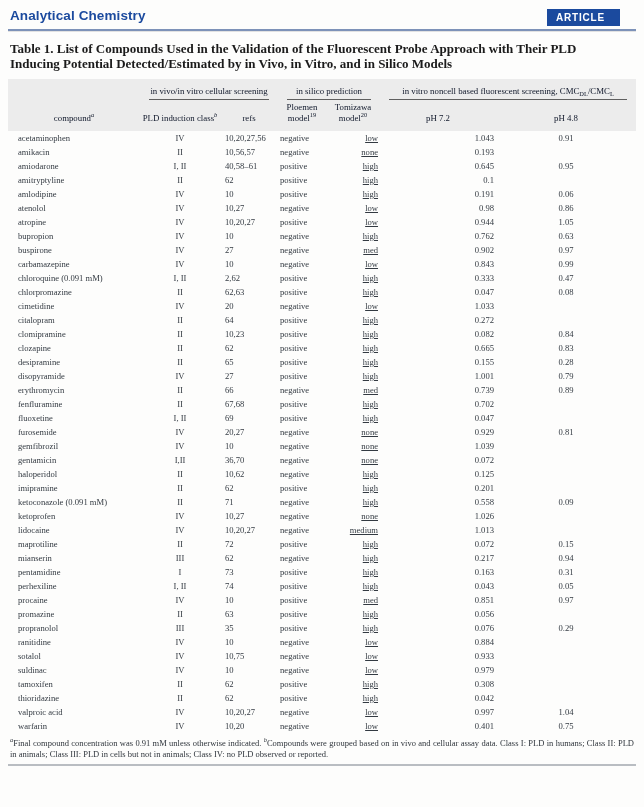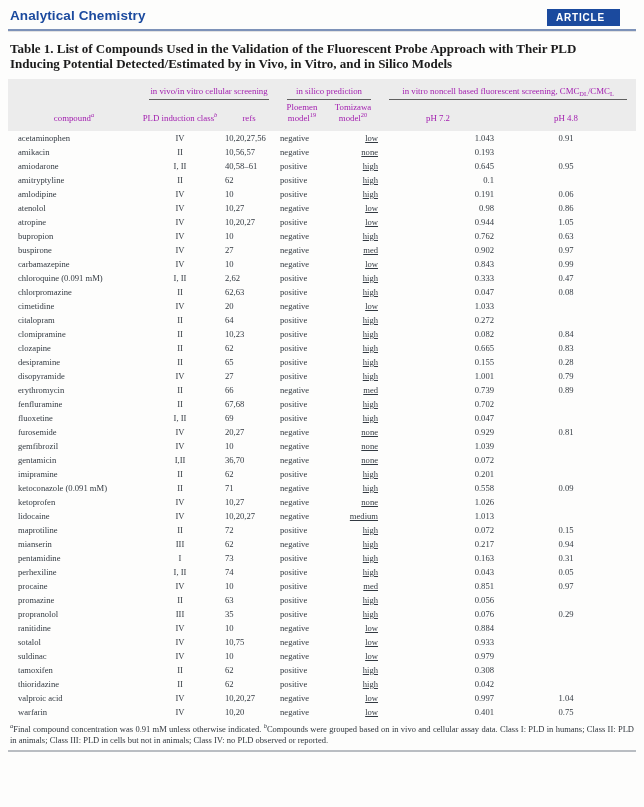--- a/index.html
+++ b/index.html
@@ -19,21 +19,21 @@
     font-family: "Liberation Sans", sans-serif; font-weight: bold;
     font-size: 10px; letter-spacing: 0.8px; color: #ffffff; background: #1b4a9e;
     padding: 3px 15px 3px 9px; margin-right: 16px; margin-top: 1px;
   }
   .head-rule { height: 2px; background: #7d92b8; box-shadow: 0 1px 0 #e2e2e2; margin: 0 0 0 0; }
   .table-title {
     font-weight: bold; font-size: 13px; line-height: 15px; color: #1b1b1b;
     margin: 10px 2px 8px 2px; max-width: 598px;
   }
   table { border-collapse: collapse; table-layout: fixed; width: 628px; margin: 0 auto; }
-  thead th { background: #ececec; font-weight: normal; color: #a21caf; }
+  thead th { background: #ececec; font-weight: normal; color: #0f172a; }
   .group-row th { vertical-align: top; padding: 7px 0 0 0; }
   .grp {
     font-size: 8.8px; text-align: center; margin: 0 9px; padding-bottom: 3px;
     border-bottom: 1px solid #5f5f5f; white-space: nowrap;
   }
   .cols-row th {
     font-size: 8.8px; text-align: center; vertical-align: bottom;
     padding: 2px 1px 7px 1px; line-height: 11px;
   }
   sup { font-size: 6.4px; line-height: 0; }
@@ -310,20 +310,29 @@
         <tr>
           <td class="td-name">gentamicin</td>
           <td class="td-cls">I,II</td>
           <td class="td-refs">36,70</td>
           <td class="td-ploemen">negative</td>
           <td class="td-tomizawa">none</td>
           <td class="td-ph72">0.072</td>
           <td class="td-ph48"></td>
         </tr>
         <tr>
+          <td class="td-name">haloperidol</td>
+          <td class="td-cls">II</td>
+          <td class="td-refs">10,62</td>
+          <td class="td-ploemen">negative</td>
+          <td class="td-tomizawa">high</td>
+          <td class="td-ph72">0.125</td>
+          <td class="td-ph48"></td>
+        </tr>
+        <tr>
           <td class="td-name">imipramine</td>
           <td class="td-cls">II</td>
           <td class="td-refs">62</td>
           <td class="td-ploemen">positive</td>
           <td class="td-tomizawa">high</td>
           <td class="td-ph72">0.201</td>
           <td class="td-ph48"></td>
         </tr>
         <tr>
           <td class="td-name">ketoconazole (0.091 mM)</td>

